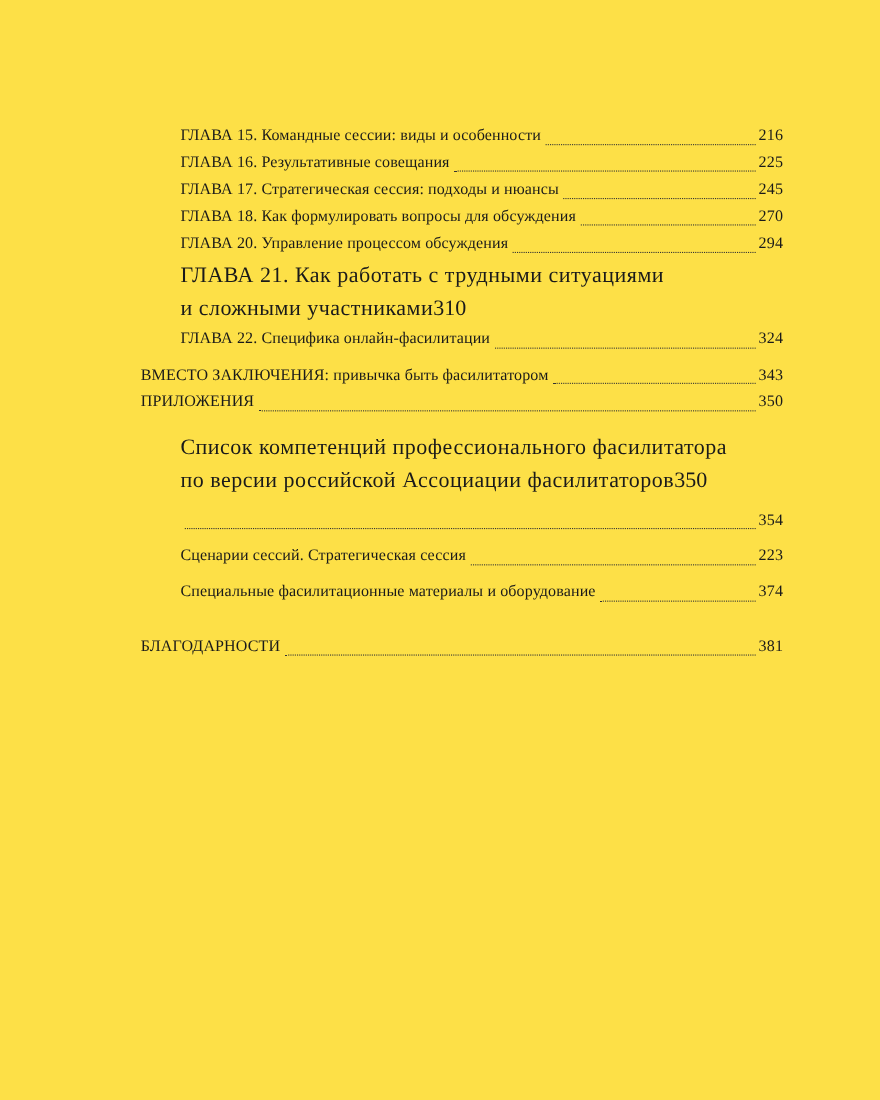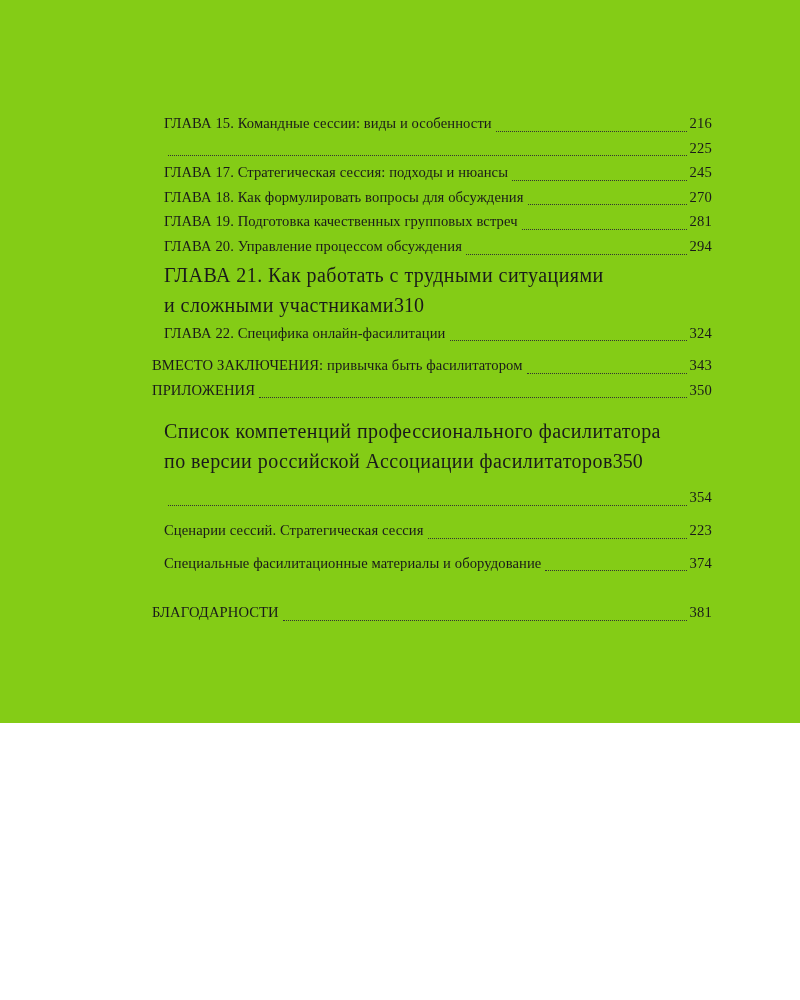--- a/index.html
+++ b/index.html
@@ -10,22 +10,22 @@
   body {
     width: 800px;
     height: 1000px;
     font-family: "Liberation Serif", serif;
     color: #1a1a1a;
     overflow: hidden;
   }
   .page {
     position: relative;
     width: 800px;
-    height: 723px;
-    background: #84cc16;
+    height: 1000px;
+    background: #fde047;
   }
   .toc {
     position: absolute;
     left: 128px;
     top: 112px;
     width: 584px;
   }
   .row {
     display: flex;
     align-items: flex-end;
@@ -44,21 +44,21 @@
     min-width: 12px;
     height: 1px;
   }
   .row .pg {
     white-space: pre;
     letter-spacing: 0.2px;
   }
 
   
   .lvl-chapter { padding-left: 36px; }
-  .lvl-top     { padding-left: 0px; margin-left: 24px; }
+  .lvl-top     { padding-left: 0px; }
   .lvl-appx    { padding-left: 36px; }
 
   
   .multi {
     display: block;
     padding-left: 36px;
     font-size: 20px;
     line-height: 1.5;
     margin-bottom: 2px;
   }
@@ -81,41 +81,37 @@
 <div class="page">
   <div class="toc">
 
     <div class="row lvl-chapter">
       <span class="txt">ГЛАВА 15. Командные сессии: виды и особенности</span>
       <span class="leader"></span>
       <span class="pg">216</span>
     </div>
 
     <div class="row lvl-chapter">
+      <span class="txt">ГЛАВА 16. Результативные совещания</span>
       <span class="leader"></span>
       <span class="pg">225</span>
     </div>
 
     <div class="row lvl-chapter">
       <span class="txt">ГЛАВА 17. Стратегическая сессия: подходы и нюансы</span>
       <span class="leader"></span>
       <span class="pg">245</span>
     </div>
 
     <div class="row lvl-chapter">
       <span class="txt">ГЛАВА 18. Как формулировать вопросы для обсуждения</span>
       <span class="leader"></span>
       <span class="pg">270</span>
     </div>
 
-    <div class="row lvl-chapter">
-      <span class="txt">ГЛАВА 19. Подготовка качественных групповых встреч</span>
-      <span class="leader"></span>
-      <span class="pg">281</span>
-    </div>
 
     <div class="row lvl-chapter">
       <span class="txt">ГЛАВА 20. Управление процессом обсуждения</span>
       <span class="leader"></span>
       <span class="pg">294</span>
     </div>
 
     <div class="multi">
       <span class="line1">ГЛАВА 21. Как работать с трудными ситуациями</span>
       <span class="line2">

